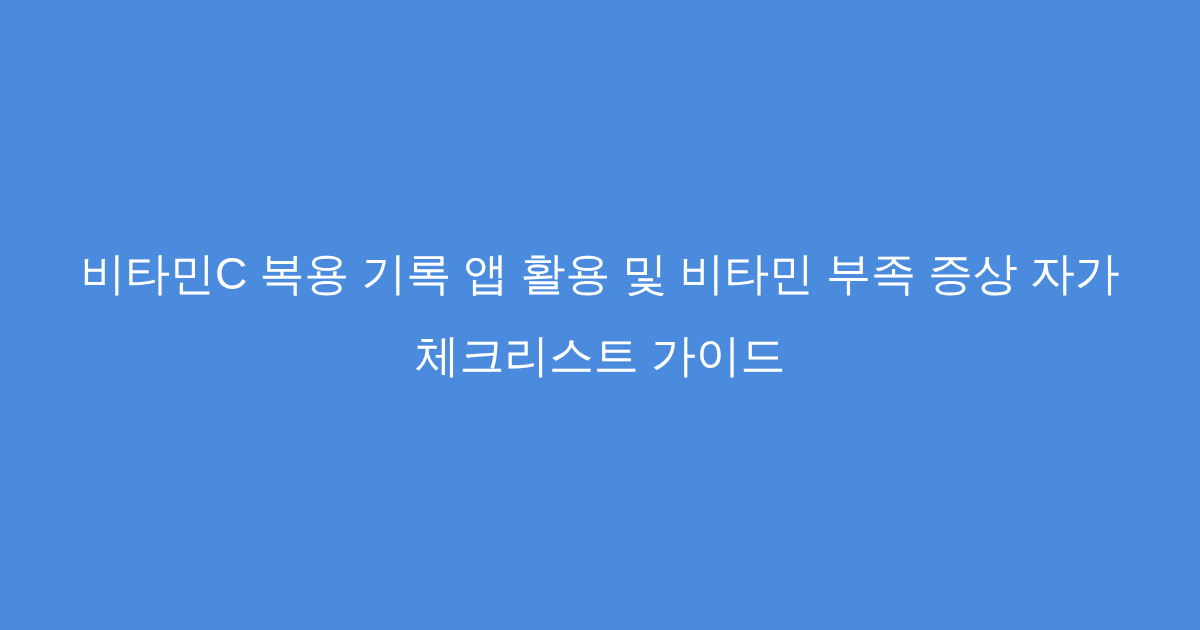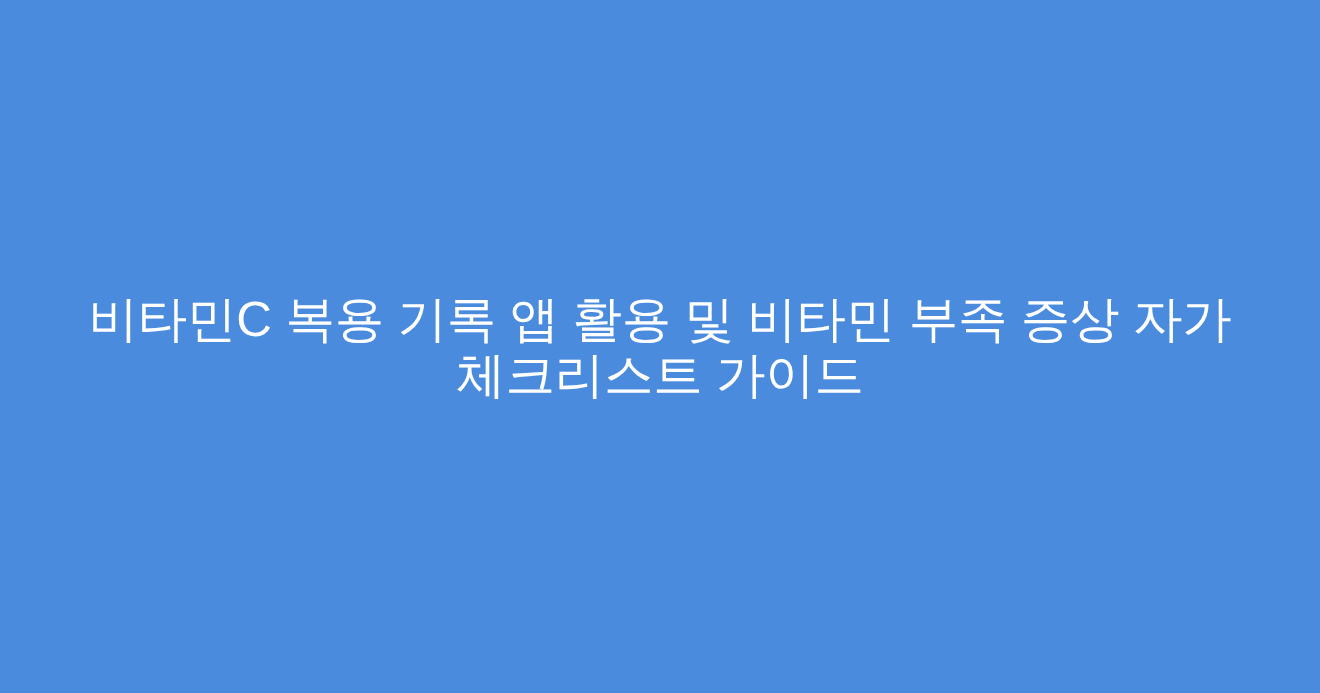--- a/index.html
+++ b/index.html
@@ -32,21 +32,21 @@
     text-align: center;
   }
 
   .card-title {
     margin: 0;
     padding: 0;
     color: #ffffff;
     font-family: "Liberation Sans", "DejaVu Sans", sans-serif;
     font-size: 45px;
     font-weight: 400;
-    line-height: 51px;
+    line-height: 82px;
     letter-spacing: -0.2px;
     text-align: center;
     word-break: keep-all;
     white-space: normal;
     text-rendering: optimizeLegibility;
     -webkit-font-smoothing: antialiased;
   }
 </style>
 </head>
 <body>

